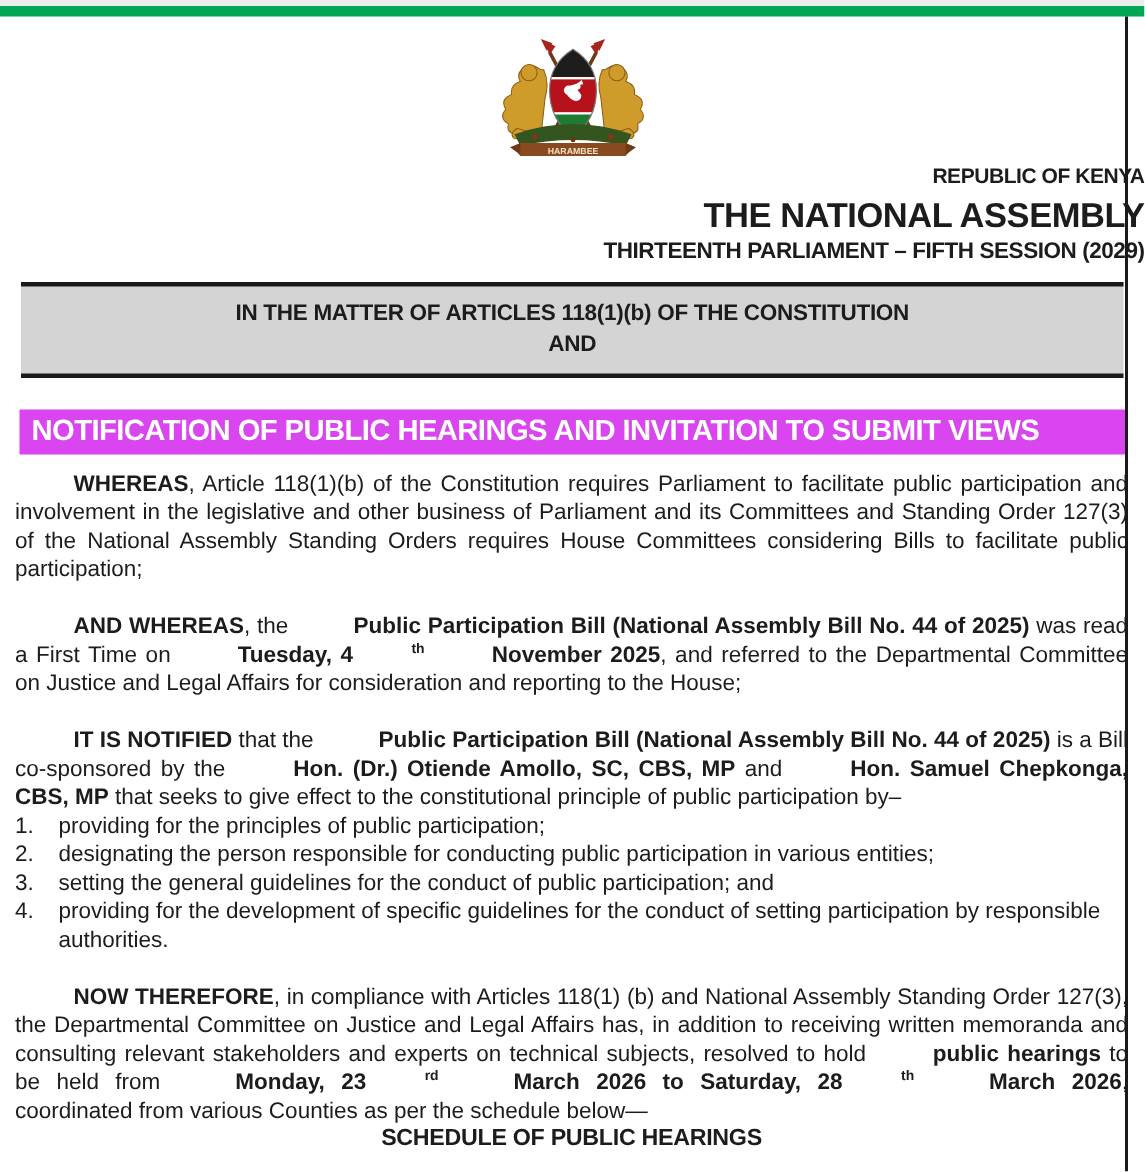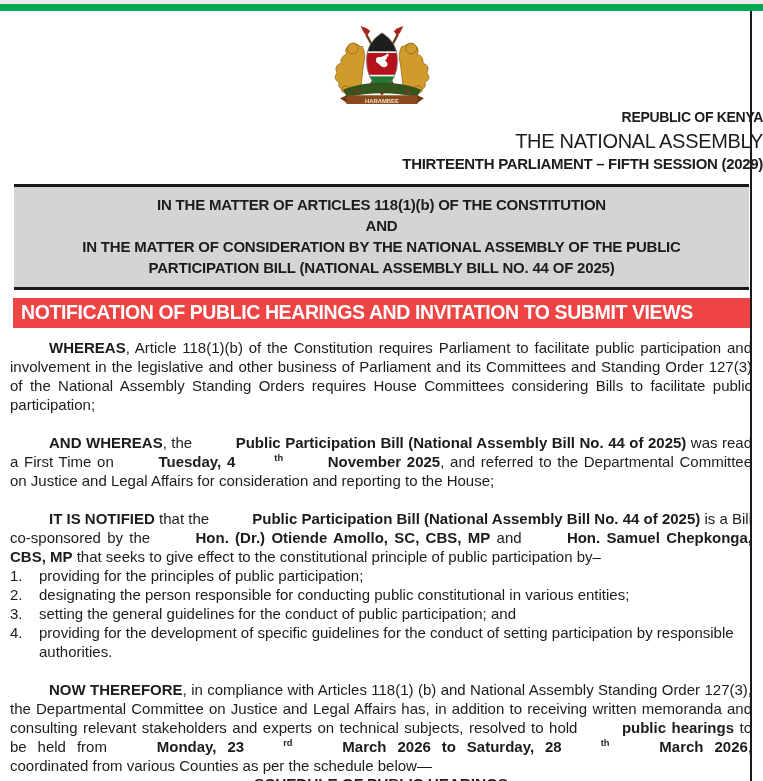--- a/index.html
+++ b/index.html
@@ -13,37 +13,37 @@
   }
   .top-strip{height:4px;background:#ececec;}
   .top-bar{height:7px;background:#00A651;}
   .right-rule{
     position:absolute;top:11px;bottom:0;right:11px;width:2px;
     background:#1a1a1a;
   }
   .emblem-wrap{display:flex;justify-content:center;margin-top:14px;}
   .hdr{ text-align:right; letter-spacing:-0.3px;padding-left:40px; }
   .hdr-republic{font-weight:700;font-size:14px;margin-top:2px;}
-  .hdr-assembly{font-weight:400;font-size:20px;margin-top:5px;}
+  .hdr-assembly{font-weight:700;font-size:23px;margin-top:5px;}
   .hdr-session{font-weight:700;font-size:15px;margin-top:2px;}
   .matter-box{
     margin:12px 14px 0 14px;
     background:#d4d4d4;
     border-top:3px solid #1a1a1a;
     border-bottom:3px solid #1a1a1a;
     padding:7px 28px 9px 28px;
     text-align:center;
     font-weight:700;
     font-size:15px;
     line-height:21px;
     letter-spacing:-0.2px;
   }
   .banner{
-    margin:8px 13px 0 13px;
-    background:#ef4444;
+    margin:21px 13px 0 13px;
+    background:#d946ef;
     color:#ffffff;
     font-weight:700;
     font-size:19.5px;
     letter-spacing:-0.4px;
     padding:3px 0 4px 8px;
     white-space:nowrap;
     overflow:hidden;
   }
   .content{padding:10px 11px 0 10px;}
   .para{
@@ -135,38 +135,37 @@
   </svg>
 </div>
 
 <div class="hdr hdr-republic">REPUBLIC OF KENYA</div>
 <div class="hdr hdr-assembly">THE NATIONAL ASSEMBLY</div>
 <div class="hdr hdr-session">THIRTEENTH PARLIAMENT – FIFTH SESSION (2029)</div>
 
 <div class="matter-box">
   <div>IN THE MATTER OF ARTICLES 118(1)(b) OF THE CONSTITUTION</div>
   <div>AND</div>
-  <div>IN THE MATTER OF CONSIDERATION BY THE NATIONAL ASSEMBLY OF THE PUBLIC PARTICIPATION BILL (NATIONAL ASSEMBLY BILL NO. 44 OF 2025)</div>
 </div>
 
 <div class="banner">NOTIFICATION OF PUBLIC HEARINGS AND INVITATION TO SUBMIT VIEWS</div>
 
 <div class="content">
   <p class="para"><span class="b">WHEREAS</span><span>, Article 118(1)(b) of the Constitution requires Parliament to facilitate public participation and involvement in the legislative and other business of Parliament and its Committees and Standing Order 127(3) of the National Assembly Standing Orders requires House Committees considering Bills to facilitate public participation;</span></p>
   <p class="para"><span class="b">AND WHEREAS</span><span>, the </span><span class="b">Public Participation Bill (National Assembly Bill No. 44 of 2025)</span><span> was read a First Time on </span><span class="b">Tuesday, 4</span><sup class="b">th</sup><span class="b"> November 2025</span><span>, and referred to the Departmental Committee on Justice and Legal Affairs for consideration and reporting to the House;</span></p>
   <p class="para" style="margin-bottom:0;"><span class="b">IT IS NOTIFIED</span><span> that the </span><span class="b">Public Participation Bill (National Assembly Bill No. 44 of 2025)</span><span> is a Bill co-sponsored by the </span><span class="b">Hon. (Dr.) Otiende Amollo, SC, CBS, MP</span><span> and </span><span class="b">Hon. Samuel Chepkonga, CBS, MP</span><span> that seeks to give effect to the constitutional principle of public participation by–</span></p>
 
   <div class="num-list">
     <div class="num-item">
       <span class="num">1.</span>
       <span class="itxt">providing for the principles of public participation;</span>
     </div>
     <div class="num-item">
       <span class="num">2.</span>
-      <span class="itxt">designating the person responsible for conducting public constitutional in various entities;</span>
+      <span class="itxt">designating the person responsible for conducting public participation in various entities;</span>
     </div>
     <div class="num-item">
       <span class="num">3.</span>
       <span class="itxt">setting the general guidelines for the conduct of public participation; and</span>
     </div>
     <div class="num-item">
       <span class="num">4.</span>
       <span class="itxt">providing for the development of specific guidelines for the conduct of setting participation by responsible authorities.</span>
     </div>
   </div>

